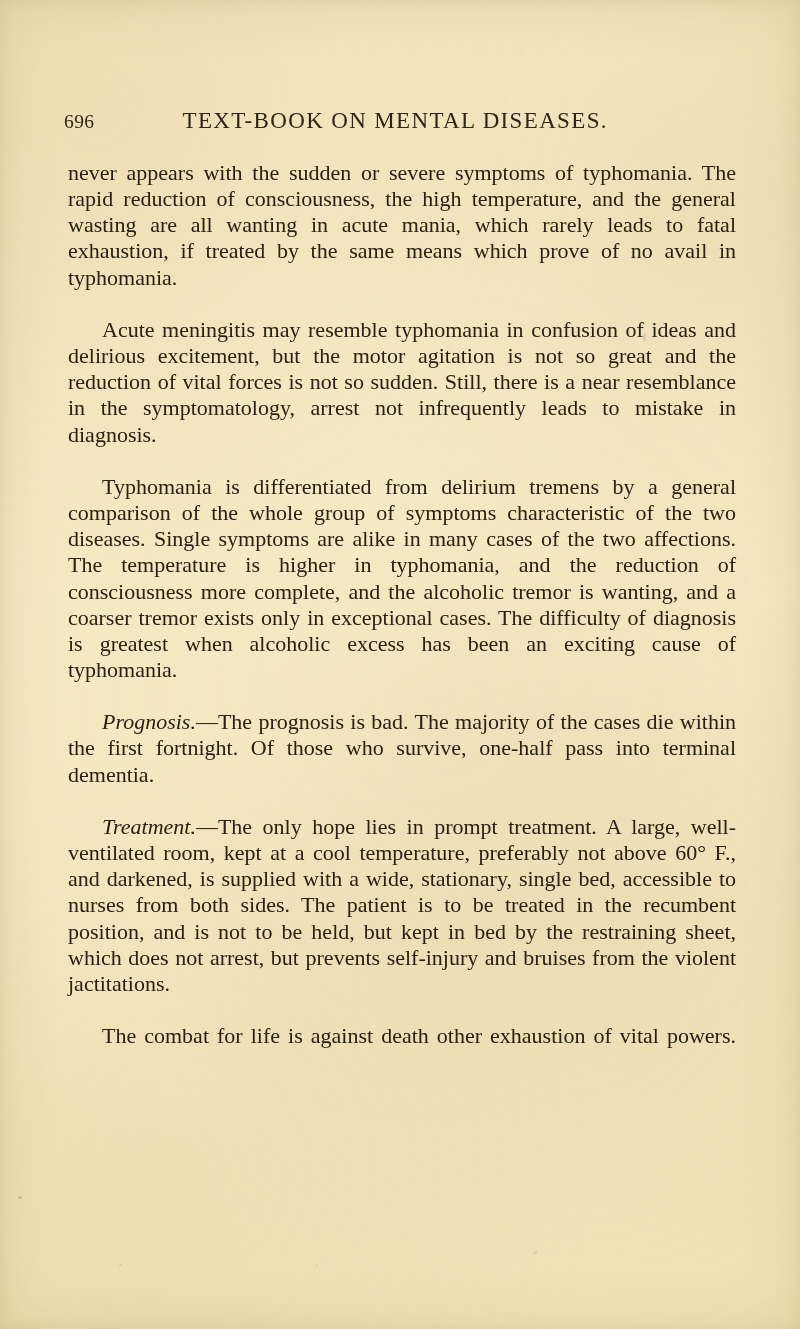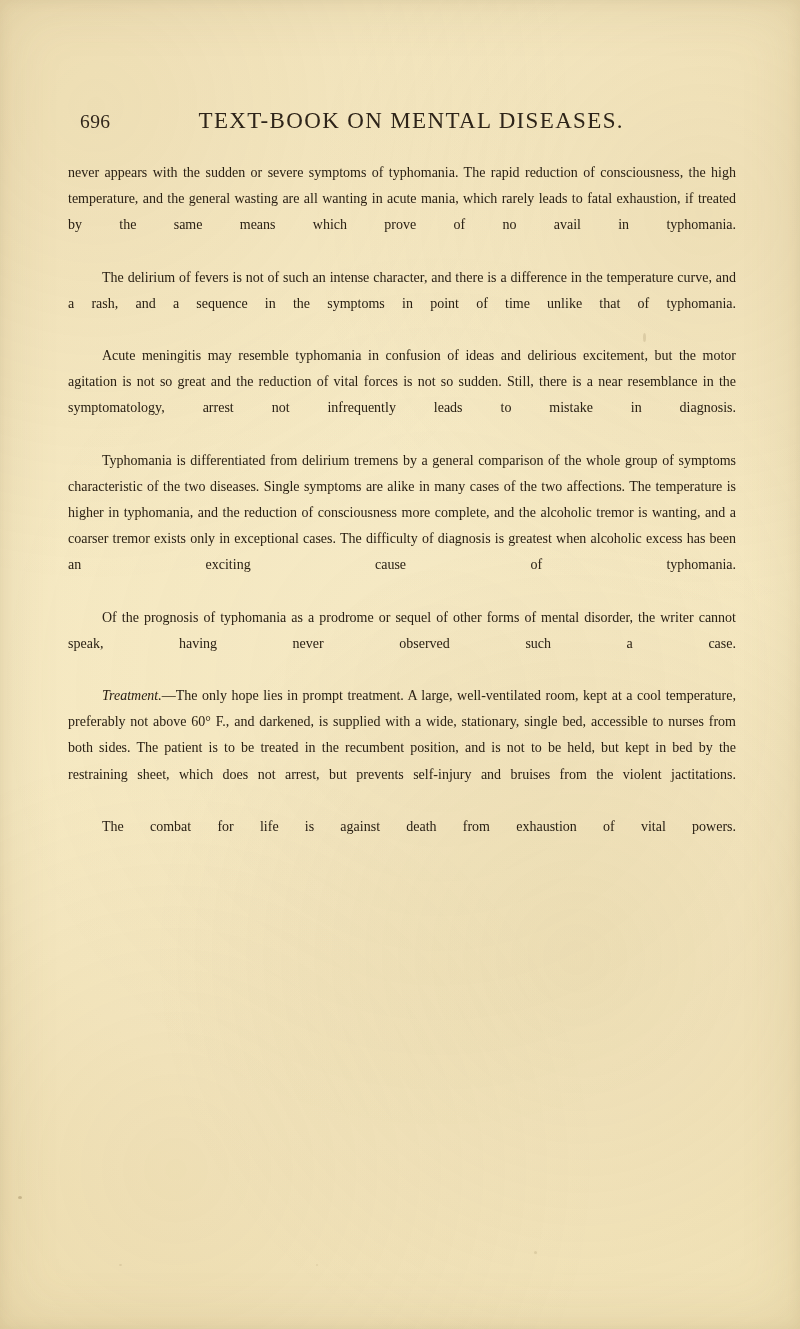--- a/index.html
+++ b/index.html
@@ -45,21 +45,21 @@
 
   .content {
     position: relative;
     z-index: 2;
   }
 
   
   .running-head {
     position: absolute;
     top: 108px;
-    left: 80px;
+    left: 64px;
     width: 668px;
     height: 24px;
     display: flex;
     align-items: baseline;
     justify-content: center;
   }
   .folio {
     font-size: 19.5px;
     letter-spacing: 0.4px;
     color: #31261a;
@@ -73,21 +73,21 @@
     padding-right: 36px;
     white-space: nowrap;
   }
 
   
   .textblock {
     position: absolute;
     top: 160px;
     left: 68px;
     width: 668px;
-    font-size: 14px;
+    font-size: 22px;
     line-height: 26.15px;
     text-align: justify;
     text-justify: inter-word;
     color: #2a2013;
   }
   .textblock p {
     margin: 0;
     text-indent: 34px;
     -webkit-hyphens: none;
     hyphens: none;
@@ -137,33 +137,30 @@
     <div class="running-head">
       <span class="folio">696</span>
       <span class="head-title">TEXT-BOOK ON MENTAL DISEASES.</span>
     </div>
 
     <div class="textblock">
       <p class="noindent">
         <span>never appears with the sudden or severe symptoms of typhomania. The rapid reduction of consciousness, the high temperature, and the general wasting are all wanting in acute mania, which rarely leads to fatal exhaustion, if treated by the same means which prove of no avail in typhomania.</span>
       </p>
       <p>
-        <span>The delirium of fevers is not of such an intense character, and there is a difference in the temperature curve, and a rash, and a sequence in the symptoms in point of time unlike that of typhomania.</span>
-      </p>
-      <p>
         <span>Acute meningitis may resemble typhomania in confusion of ideas and delirious excitement, but the motor agitation is not so great and the reduction of vital forces is not so sudden.  Still, there is a near resemblance in the symptomatology, arrest not infrequently leads to mistake in diagnosis.</span>
       </p>
       <p>
         <span>Typhomania is differentiated from delirium tremens by a general comparison of the whole group of symptoms characteristic of the two diseases.  Single symptoms are alike in many cases of the two affections.  The temperature is higher in typhomania, and the reduction of consciousness more complete, and the alcoholic tremor is wanting, and a coarser tremor exists only in exceptional cases.  The difficulty of diagnosis is greatest when alcoholic excess has been an exciting cause of typhomania.</span>
       </p>
       <p>
-        <span>Of the prognosis of typhomania as a prodrome or sequel of other forms of mental disorder, the writer cannot speak, having never observed such a case.</span>
+        <span class="run-in">Prognosis.</span><span>—The prognosis is bad.  The majority of the cases die within the first fortnight.  Of those who survive, one-half pass into terminal dementia.</span>
       </p>
       <p>
         <span class="run-in">Treatment.</span><span>—The only hope lies in prompt treatment.  A large, well-ventilated room, kept at a cool temperature, preferably not above 60° F., and darkened, is supplied with a wide, stationary, single bed, accessible to nurses from both sides.  The patient is to be treated in the recumbent position, and is not to be held, but kept in bed by the restraining sheet, which does not arrest, but prevents self-injury and bruises from the violent jactitations.</span>
       </p>
       <p>
-        <span>The combat for life is against death from exhaustion of vital powers.</span>
+        <span>The combat for life is against death other exhaustion of vital powers.</span>
       </p>
     </div>
 
   </div>
 </div>
 
 </body></html>

